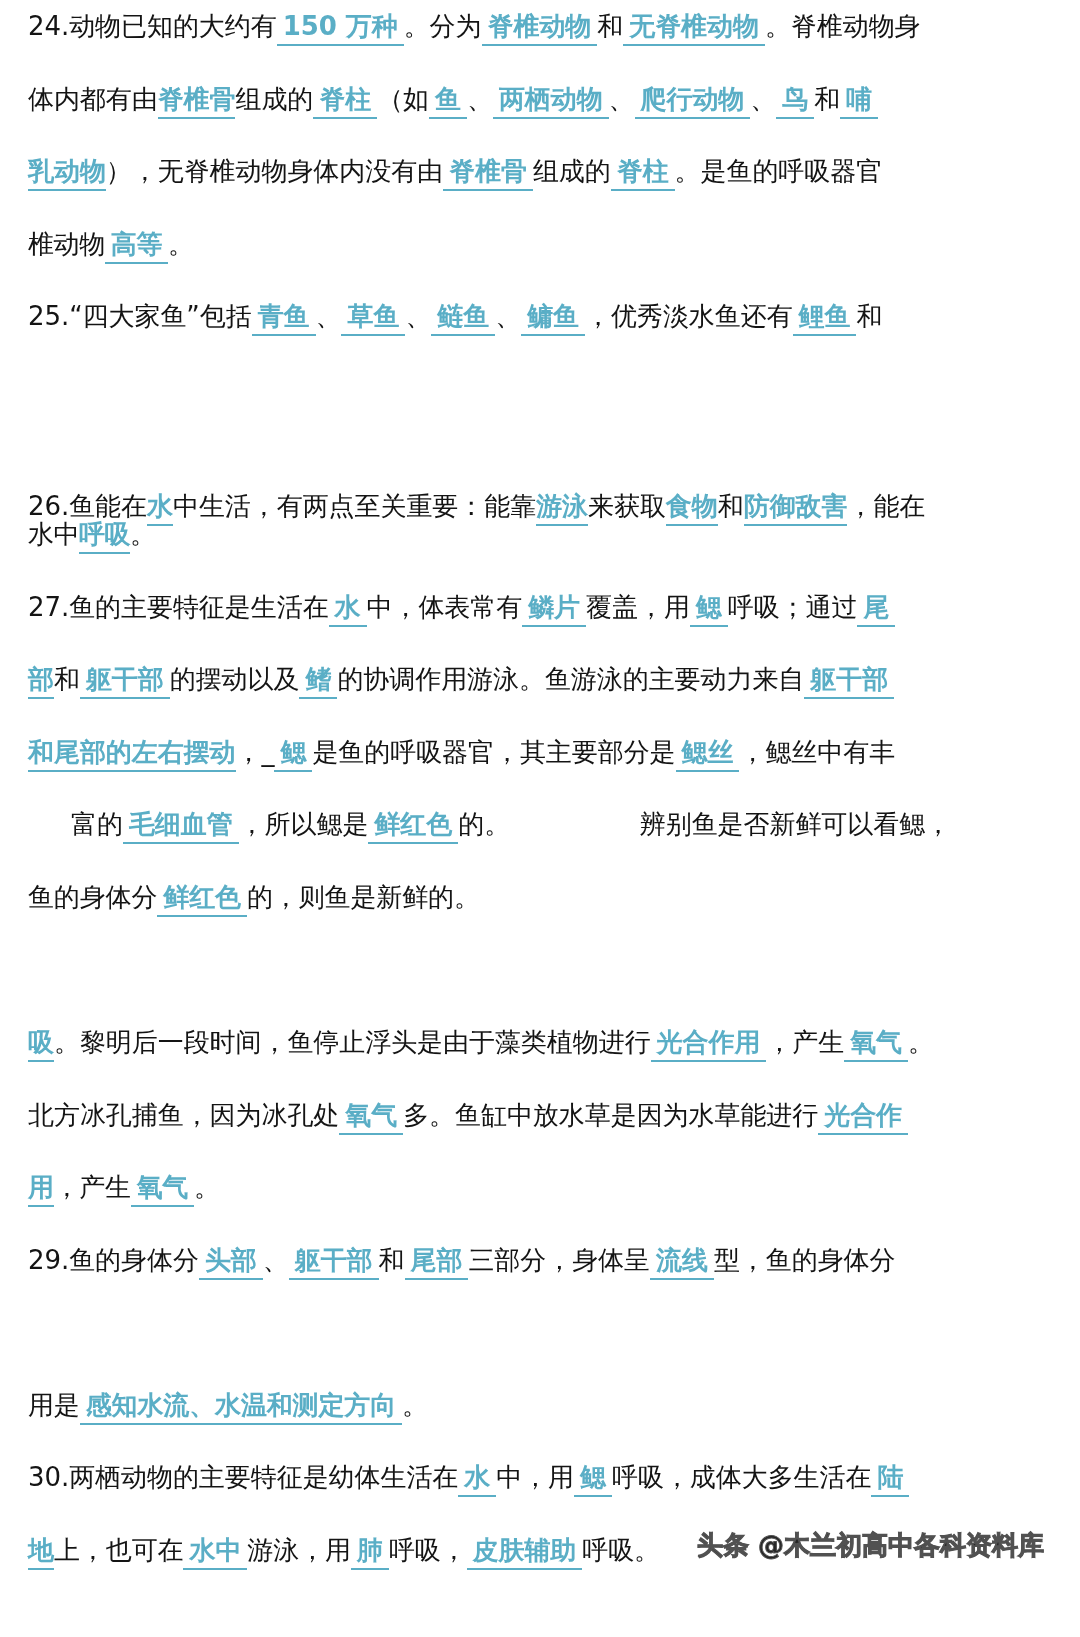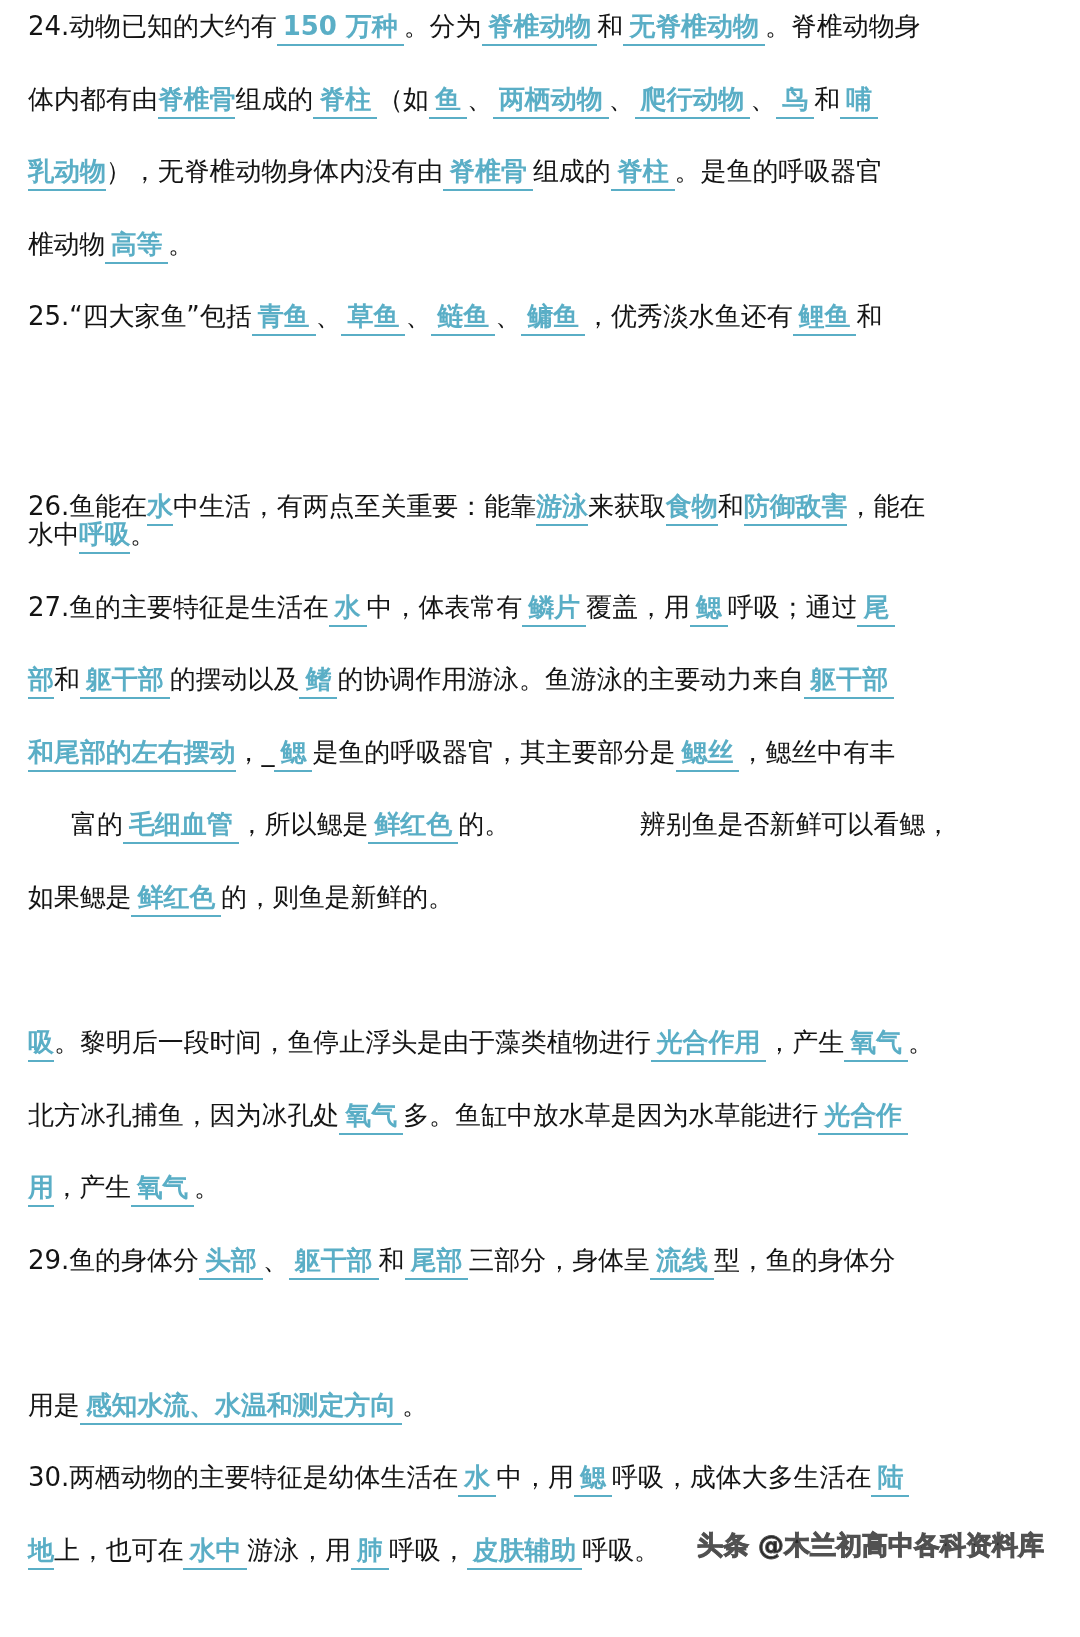--- a/index.html
+++ b/index.html
@@ -67,21 +67,21 @@
     <div class="line" style="top: 77px; letter-spacing: -0.07px;"><span class="seg-text">体内都有由</span><span class="seg-ans tight">脊椎骨</span><span class="seg-text">组成的</span><span class="seg-ans">脊柱</span><span class="seg-text">（如</span><span class="seg-ans">鱼</span><span class="seg-text">、</span><span class="seg-ans">两栖动物</span><span class="seg-text">、</span><span class="seg-ans">爬行动物</span><span class="seg-text">、</span><span class="seg-ans">鸟</span><span class="seg-text">和</span><span class="seg-ans">哺</span></div>
     <div class="line" style="top: 149px; letter-spacing: -0.06px;"><span class="seg-ans tight">乳动物</span><span class="seg-text">），无脊椎动物身体内没有由</span><span class="seg-ans">脊椎骨</span><span class="seg-text">组成的</span><span class="seg-ans">脊柱</span><span class="seg-text">。是鱼的呼吸器官</span></div>
     <div class="line" style="top: 222px; letter-spacing: -0.4px;"><span class="seg-text">椎动物</span><span class="seg-ans">高等</span><span class="seg-text">。</span></div>
     <div class="line" style="top: 294px; letter-spacing: -0.06px;"><span class="seg-text">25.“四大家鱼”包括</span><span class="seg-ans">青鱼</span><span class="seg-text">、</span><span class="seg-ans">草鱼</span><span class="seg-text">、</span><span class="seg-ans">鲢鱼</span><span class="seg-text">、</span><span class="seg-ans">鳙鱼</span><span class="seg-text">，优秀淡水鱼还有</span><span class="seg-ans">鲤鱼</span><span class="seg-text">和</span></div>
     <div class="line" style="top: 449px; letter-spacing: -0.06px; margin-top: 35px;"><span class="seg-text">26.鱼能在</span><span class="seg-ans tight">水</span><span class="seg-text">中生活，有两点至关重要：能靠</span><span class="seg-ans tight">游泳</span><span class="seg-text">来获取</span><span class="seg-ans tight">食物</span><span class="seg-text">和</span><span class="seg-ans tight">防御敌害</span><span class="seg-text">，能在</span></div>
     <div class="line" style="top: 512px; letter-spacing: -0.5px;"><span class="seg-text">水中</span><span class="seg-ans tight">呼吸</span><span class="seg-text">。</span></div>
     <div class="line" style="top: 585px; letter-spacing: -0.06px;"><span class="seg-text">27.鱼的主要特征是生活在</span><span class="seg-ans">水</span><span class="seg-text">中，体表常有</span><span class="seg-ans">鳞片</span><span class="seg-text">覆盖，用</span><span class="seg-ans">鳃</span><span class="seg-text">呼吸；通过</span><span class="seg-ans">尾</span></div>
     <div class="line" style="top: 657px; letter-spacing: -0.06px;"><span class="seg-ans tight">部</span><span class="seg-text">和</span><span class="seg-ans">躯干部</span><span class="seg-text">的摆动以及</span><span class="seg-ans">鳍</span><span class="seg-text">的协调作用游泳。鱼游泳的主要动力来自</span><span class="seg-ans">躯干部</span></div>
     <div class="line" style="top: 730px; letter-spacing: -0.06px;"><span class="seg-ans tight">和尾部的左右摆动</span><span class="seg-text">，_</span><span class="seg-ans">鳃</span><span class="seg-text">是鱼的呼吸器官，其主要部分是</span><span class="seg-ans">鳃丝</span><span class="seg-text">，鳃丝中有丰</span></div>
     <div class="line" style="top: 802px; letter-spacing: -0.06px; margin-left: 43px;"><span class="seg-text">富的</span><span class="seg-ans">毛细血管</span><span class="seg-text">，所以鳃是</span><span class="seg-ans">鲜红色</span><span class="seg-text">的。　　　　　辨别鱼是否新鲜可以看鳃，</span></div>
-    <div class="line" style="top: 875px; letter-spacing: -0.13px;"><span class="seg-text">如果鳃是</span><span class="seg-ans">鲜红色</span><span class="seg-text">的，则鱼是新鲜的。</span></div>
+    <div class="line" style="top: 875px; letter-spacing: -0.13px;"><span class="seg-text">鱼的身体分</span><span class="seg-ans">鲜红色</span><span class="seg-text">的，则鱼是新鲜的。</span></div>
     <div class="line" style="top: 1020px; letter-spacing: -0.06px;"><span class="seg-ans tight">吸</span><span class="seg-text">。黎明后一段时间，鱼停止浮头是由于藻类植物进行</span><span class="seg-ans">光合作用</span><span class="seg-text">，产生</span><span class="seg-ans">氧气</span><span class="seg-text">。</span></div>
     <div class="line" style="top: 1093px; letter-spacing: -0.06px;"><span class="seg-text">北方冰孔捕鱼，因为冰孔处</span><span class="seg-ans">氧气</span><span class="seg-text">多。鱼缸中放水草是因为水草能进行</span><span class="seg-ans">光合作</span></div>
     <div class="line" style="top: 1165px; letter-spacing: -0.33px;"><span class="seg-ans tight">用</span><span class="seg-text">，产生</span><span class="seg-ans">氧气</span><span class="seg-text">。</span></div>
     <div class="line" style="top: 1238px; letter-spacing: -0.06px;"><span class="seg-text">29.鱼的身体分</span><span class="seg-ans">头部</span><span class="seg-text">、</span><span class="seg-ans">躯干部</span><span class="seg-text">和</span><span class="seg-ans">尾部</span><span class="seg-text">三部分，身体呈</span><span class="seg-ans">流线</span><span class="seg-text">型，鱼的身体分</span></div>
     <div class="line" style="top: 1383px; letter-spacing: -0.14px;"><span class="seg-text">用是</span><span class="seg-ans">感知水流、水温和测定方向</span><span class="seg-text">。</span></div>
     <div class="line" style="top: 1455px; letter-spacing: -0.06px;"><span class="seg-text">30.两栖动物的主要特征是幼体生活在</span><span class="seg-ans">水</span><span class="seg-text">中，用</span><span class="seg-ans">鳃</span><span class="seg-text">呼吸，成体大多生活在</span><span class="seg-ans">陆</span></div>
     <div class="line" style="top: 1528px; letter-spacing: -0.09px;"><span class="seg-ans tight">地</span><span class="seg-text">上，也可在</span><span class="seg-ans">水中</span><span class="seg-text">游泳，用</span><span class="seg-ans">肺</span><span class="seg-text">呼吸，</span><span class="seg-ans">皮肤辅助</span><span class="seg-text">呼吸。</span></div>
   </div>
 
 <div class="watermark">头条 @木兰初高中各科资料库</div>

